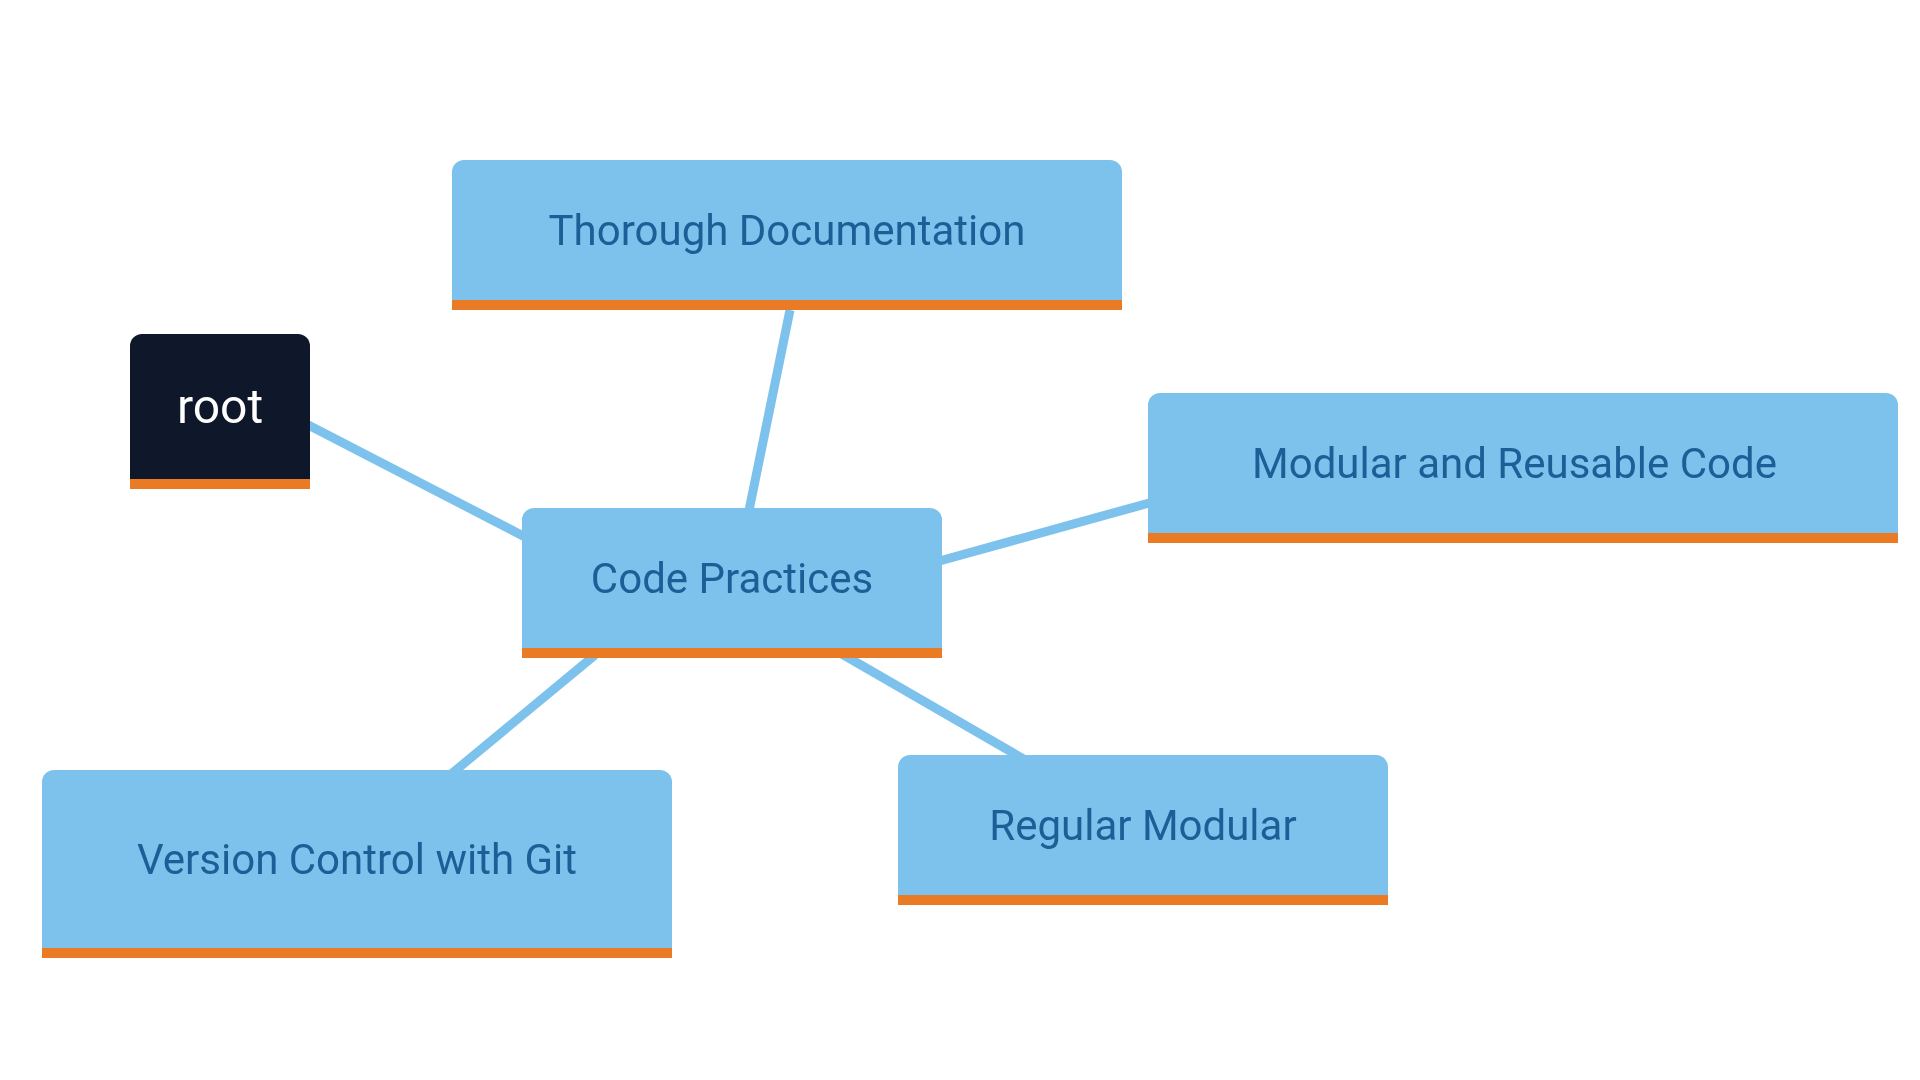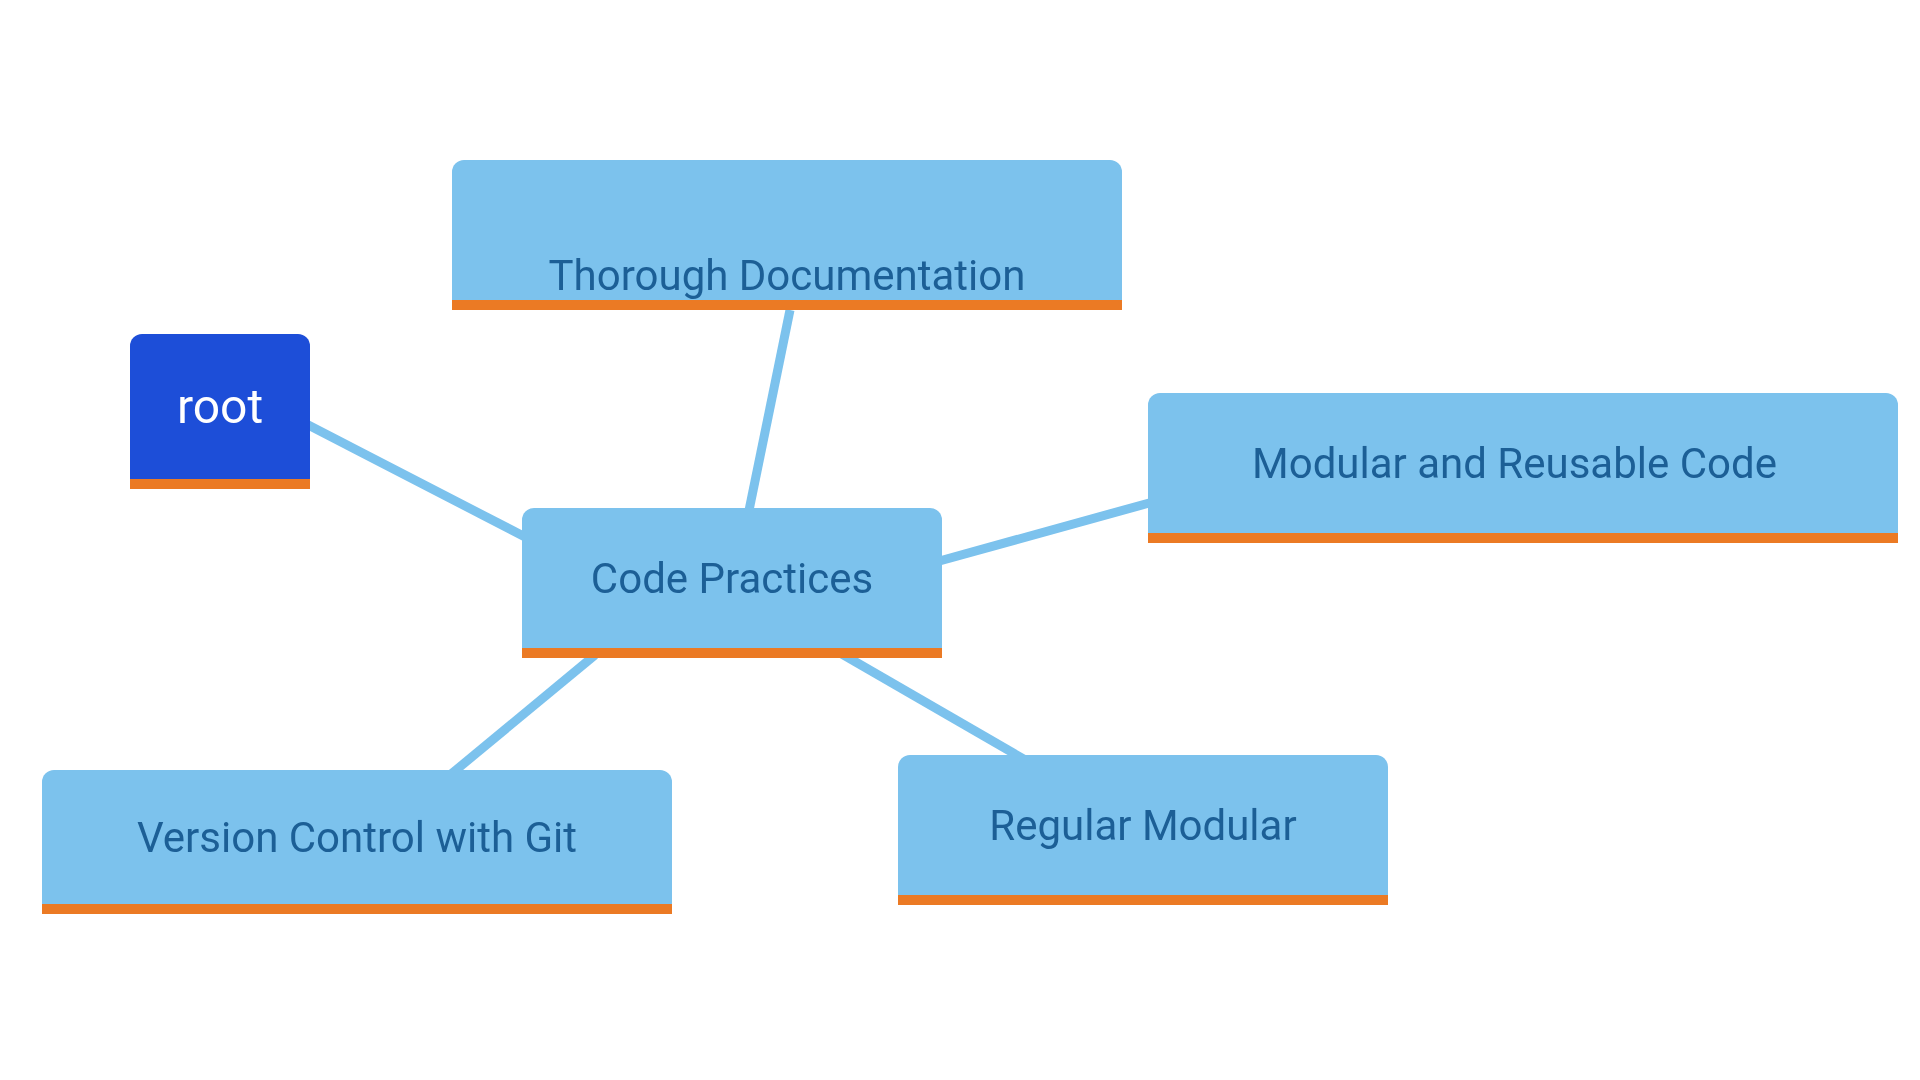--- a/index.html
+++ b/index.html
@@ -32,21 +32,21 @@
       font-weight: 400;
       padding: 0 36px;
       white-space: nowrap;
     }
     .node-blue {
       background: #7cc2ed;
       color: #1c5f96;
       border-bottom: 10px solid #eb7a24;
     }
     .node-dark {
-      background: #1d4ed8;
+      background: #0f172a;
       color: #ffffff;
       border-bottom: 10px solid #eb7a24;
     }
     svg.edges {
       position: absolute;
       top: 0;
       left: 0;
       width: 1920px;
       height: 1080px;
       pointer-events: none;
@@ -70,29 +70,29 @@
   </svg>
 
   <div class="node node-dark" style="left:130px; top:334px; width:180px; height:155px; font-size:48px;">
     <span>root</span>
   </div>
 
   <div class="node node-blue" style="left:522px; top:508px; width:420px; height:150px;">
     <span>Code Practices</span>
   </div>
 
-  <div class="node node-blue" style="left:452px; top:160px; width:670px; height:150px;align-items:flex-end;">
+  <div class="node node-blue" style="left:452px; top:160px; width:670px; height:150px;">
     <span>Thorough Documentation</span>
   </div>
 
   <div class="node node-blue" style="left:1148px; top:393px; width:750px; height:150px;padding-left:19px;">
     <span>Modular and Reusable Code</span>
   </div>
 
   <div class="node node-blue" style="left:898px; top:755px; width:490px; height:150px;">
     <span>Regular Modular</span>
   </div>
 
-  <div class="node node-blue" style="left:42px; top:770px; width:630px; height:144px;">
+  <div class="node node-blue" style="left:42px; top:770px; width:630px; height:188px;">
     <span>Version Control with Git</span>
   </div>
 
 </div>
 
 </body></html>

